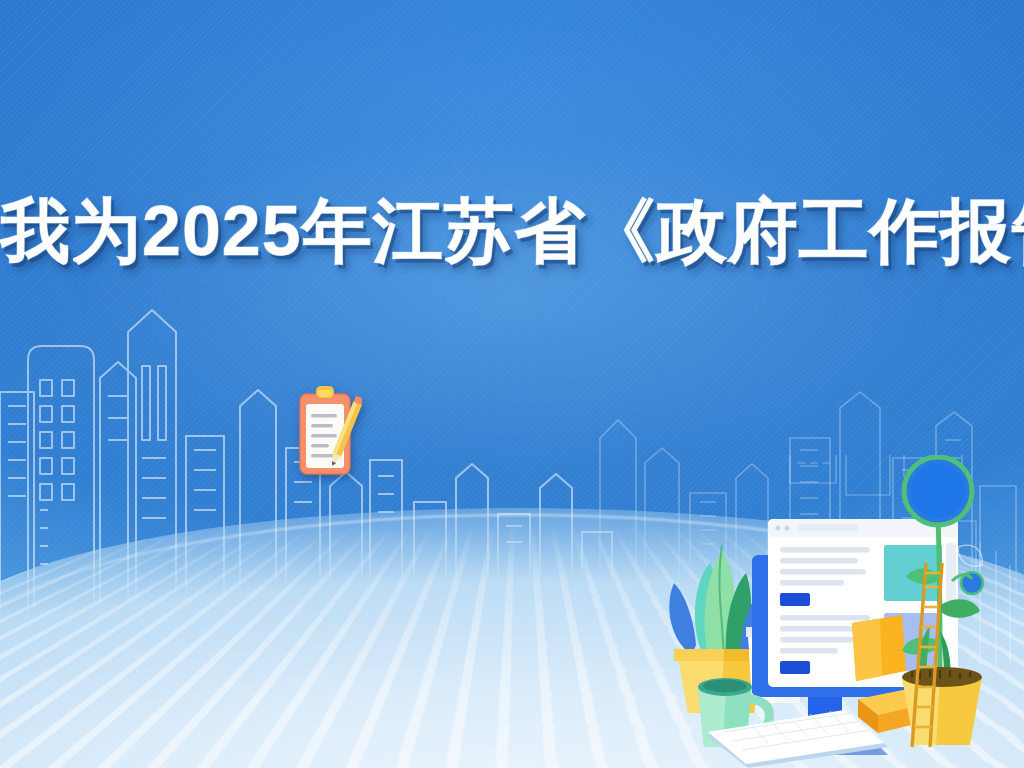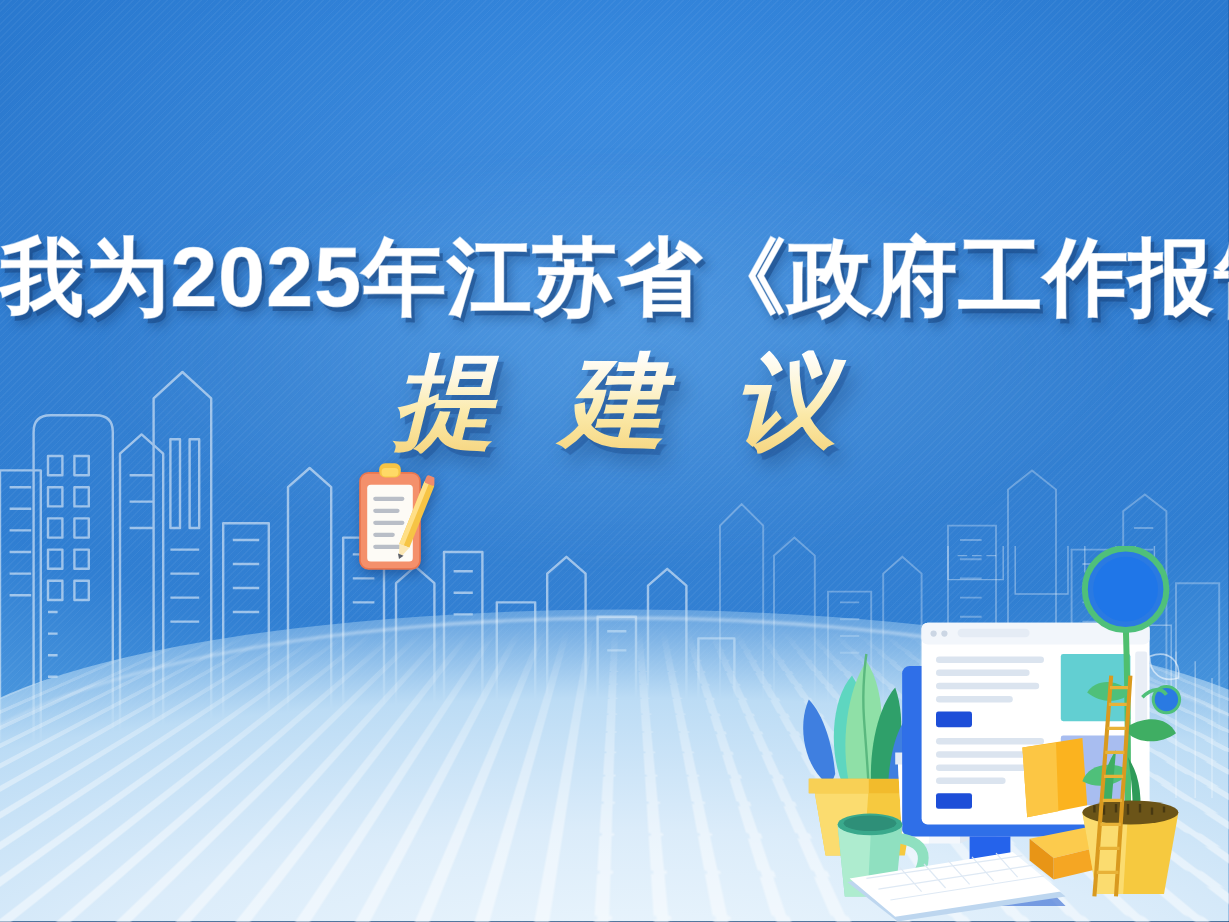--- a/index.html
+++ b/index.html
@@ -228,23 +228,20 @@
       <path d="M582 330 V244 H612 V330"></path>
     </g>
   </svg>
 
   <div class="ground"></div>
   <div class="ground-dots"></div>
   <div class="ground-edge"></div>
 
   <div class="heading-block">
     <div class="title-main nowrap">我为2025年江苏省《政府工作报告》</div>
-    <div class="title-sub-wrap">
-      <div class="title-sub nowrap">提 建 议</div>
-    </div>
   </div>
 
   <svg class="clipboard" viewBox="0 0 66 96">
     <rect x="4" y="10" width="50" height="80" rx="7" fill="#f4906b"></rect>
     <rect x="4" y="10" width="50" height="80" rx="7" fill="none" stroke="#e9764f" stroke-width="1.4"></rect>
     <rect x="10" y="20" width="38" height="64" rx="3" fill="#fdfbf6"></rect>
     <rect x="20" y="2" width="18" height="12" rx="5" fill="#f6c445"></rect>
     <rect x="22" y="6" width="14" height="7" rx="3" fill="#ffd966"></rect>
     <g fill="#b9bec7">
       <rect x="15" y="30" width="26" height="3.4" rx="1.7"></rect>

